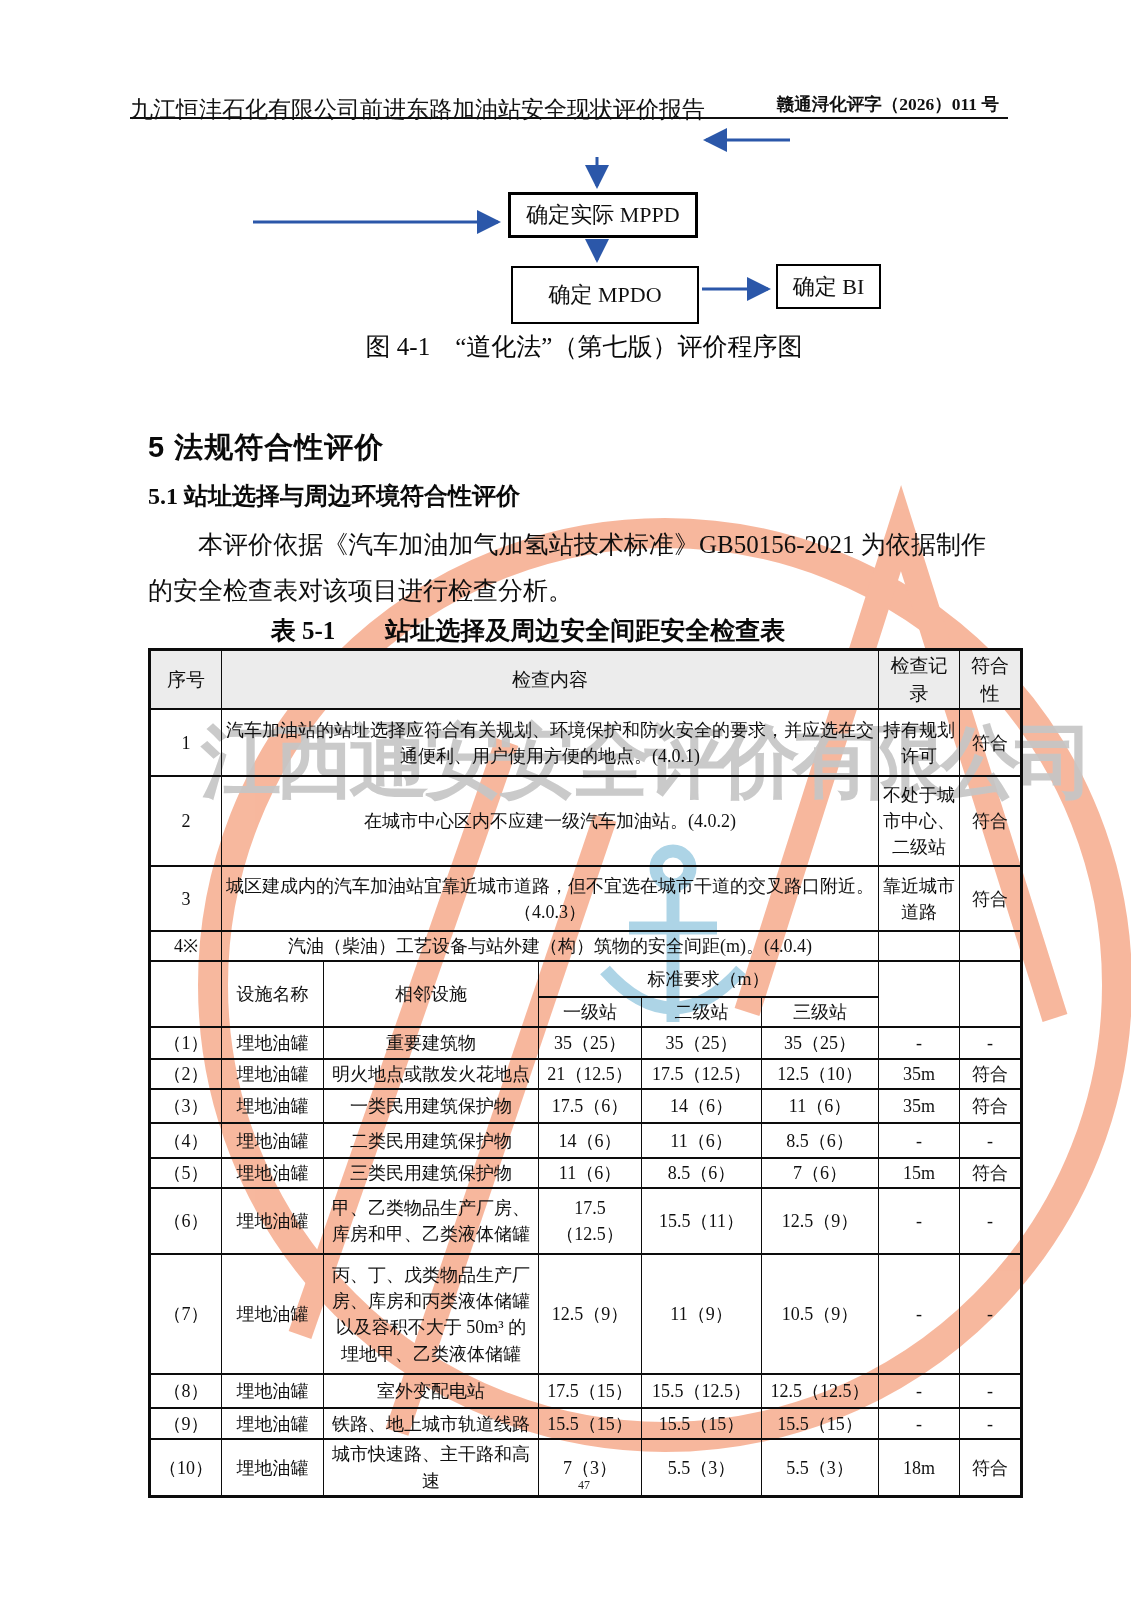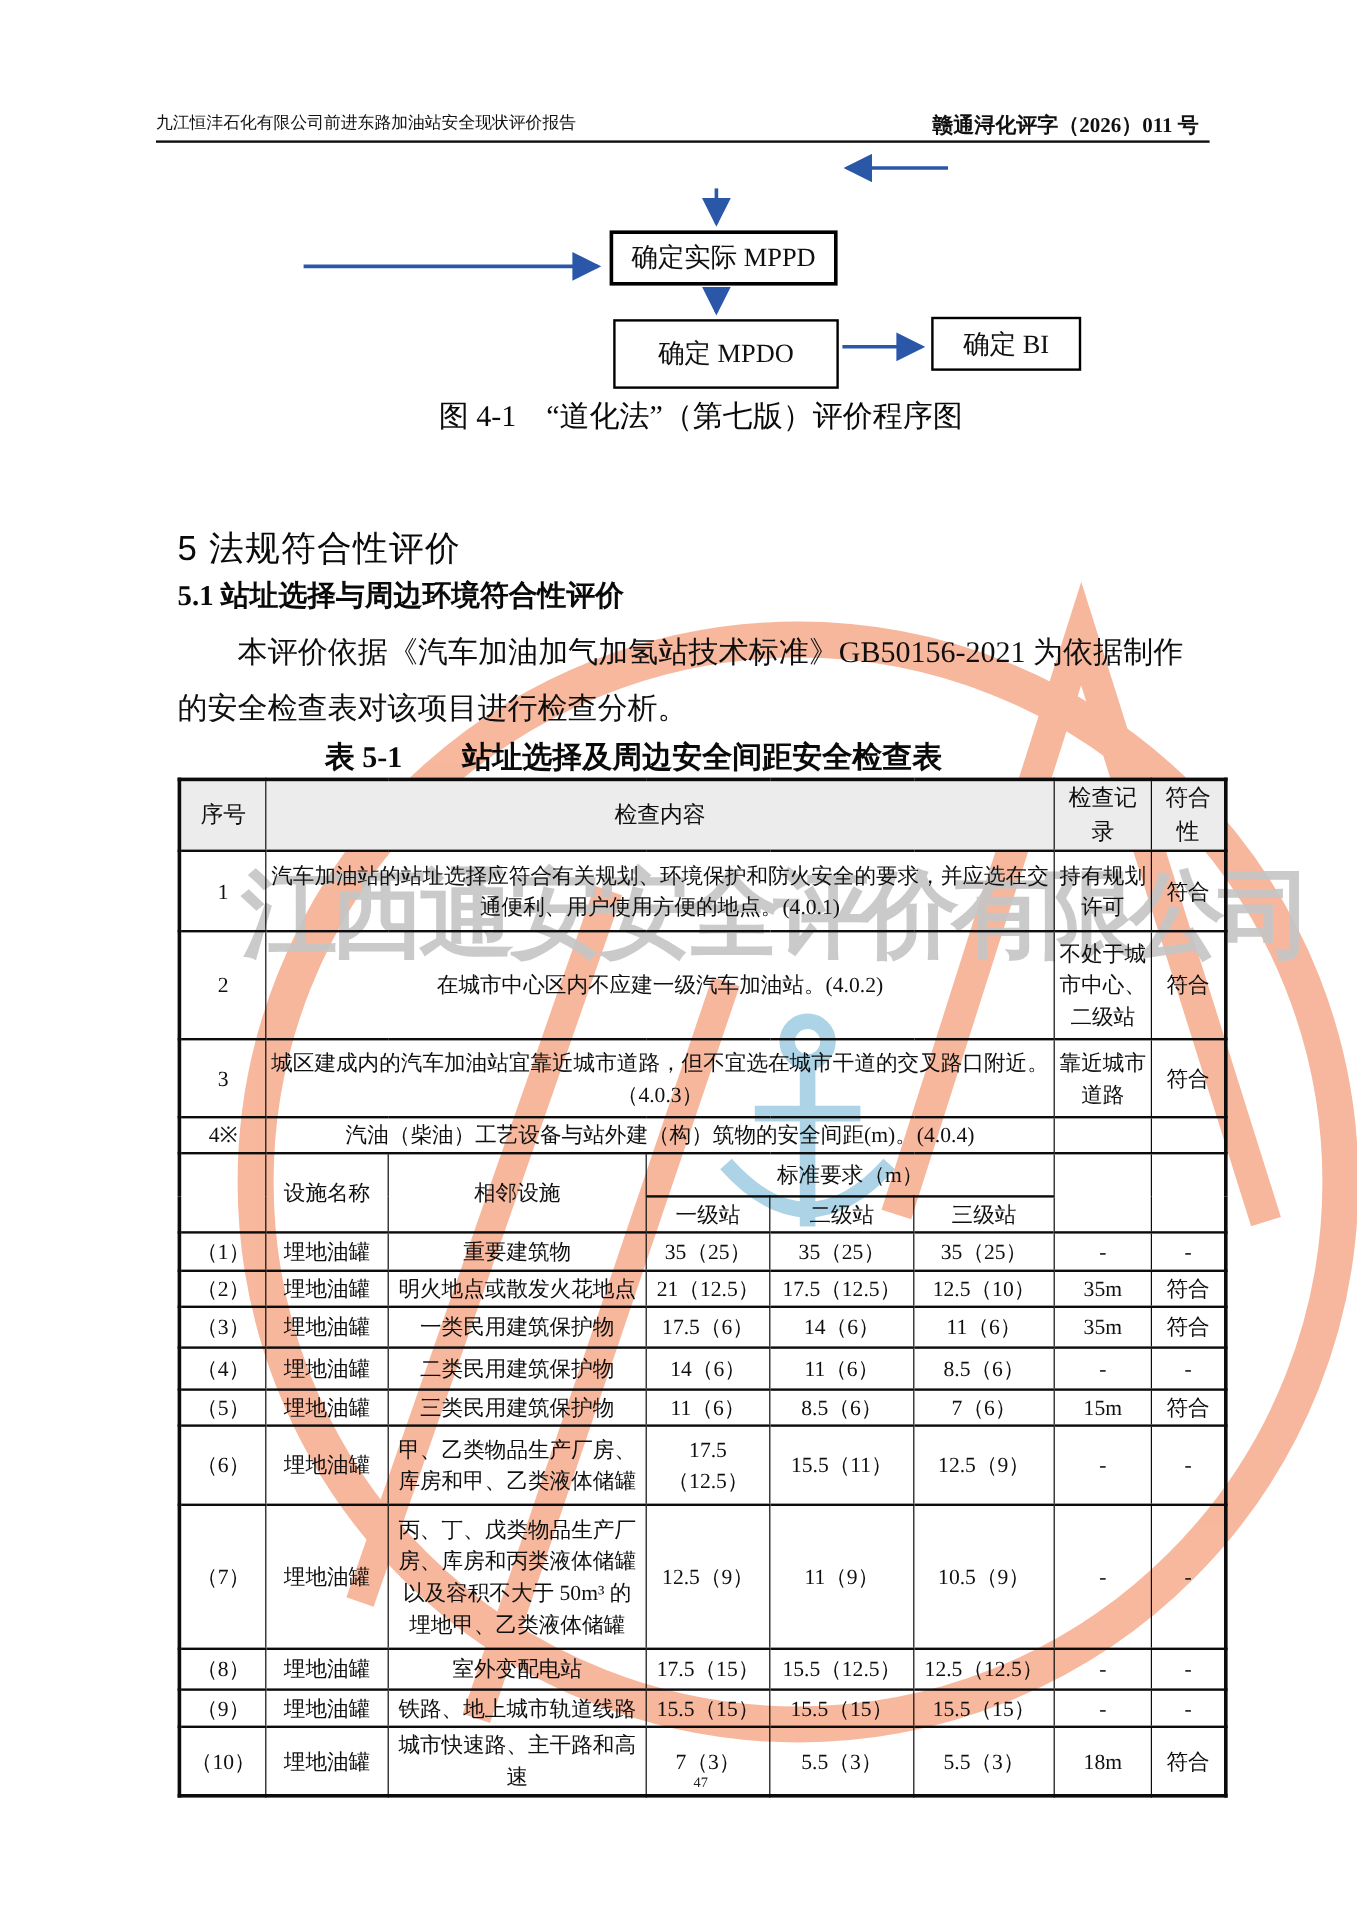--- a/index.html
+++ b/index.html
@@ -13,39 +13,39 @@
   .wm-layer { position:absolute; inset:0; z-index:0; pointer-events:none;margin-left:45px; }
   .wm-company {
     position:absolute; left:156px; top:722px; width:892px;
     font-family:"Liberation Sans","DejaVu Sans",sans-serif; font-weight:bold;
     font-size:80px; line-height:80px; color:#c6c6c6; letter-spacing:-6px;
     white-space:nowrap; opacity:.92;
   }
   
   .content { position:absolute; inset:0; z-index:1; }
   .hdr-left {
-    position:absolute; left:130px; top:94px; font-size:14px; color:#111;
+    position:absolute; left:130px; top:94px; font-size:23px; color:#111;
   }
   .hdr-right {
     position:absolute; right:132px; top:92px; font-size:17.5px; font-weight:bold; color:#111;
   }
   .hdr-rule { position:absolute; left:130px; top:117px; width:878px; height:2px; background:#101010; }
 
   .flow-box {
     position:absolute; background:#fff; border:3px solid #000;
     display:flex; align-items:center; justify-content:center;
     font-size:22px; color:#101010; white-space:nowrap;
   }
   #box-mpdo, #box-bi { border-width:2.5px; }
   .fig-caption {
     position:absolute; left:148px; top:330px; width:872px; text-align:center;
     font-size:25px; font-weight:normal; color:#0a0a0a;
   }
   .h1 {
-    position:absolute; left:148px; top:438px; font-size:29px; font-weight:normal; color:#0a0a0a;
+    position:absolute; left:148px; top:428px; font-size:29px; font-weight:bold; color:#0a0a0a;
     font-family:"Liberation Sans","DejaVu Sans",sans-serif; letter-spacing:1px;
   }
   .h2 {
     position:absolute; left:148px; top:480px; font-size:24px; font-weight:bold; color:#0a0a0a;
   }
   .para {
     position:absolute; left:148px; top:522px; width:838px;
     font-size:25px; line-height:46px; text-indent:2em; text-align:justify; color:#0f0f0f;
   }
   .tbl-caption {
@@ -111,21 +111,21 @@
         <line x1="790" y1="140" x2="706" y2="140" marker-end="url(#ah)"></line>
         <line x1="597" y1="157" x2="597" y2="186" marker-end="url(#ah)"></line>
         <line x1="253" y1="222" x2="498" y2="222" marker-end="url(#ah)"></line>
         <line x1="597" y1="241" x2="597" y2="260" marker-end="url(#ah)"></line>
         <line x1="702" y1="289" x2="768" y2="289" marker-end="url(#ah)"></line>
       </g>
     </svg>
 
     <div class="flow-box" id="box-mppd" style="left:508px; top:192px; width:190px; height:46px;">确定实际 MPPD</div>
     <div class="flow-box" id="box-mpdo" style="left:511px; top:266px; width:188px; height:58px;">确定 MPDO</div>
-    <div class="flow-box" id="box-bi" style="left:776px; top:264px; width:125px; height:45px;">确定 BI</div>
+    <div class="flow-box" id="box-bi" style="left:776px; top:264px; width:105px; height:45px;">确定 BI</div>
 
     <div class="fig-caption">图 4-1　“道化法”（第七版）评价程序图</div>
 
     <div class="h1">5 法规符合性评价</div>
     <div class="h2">5.1 站址选择与周边环境符合性评价</div>
     <div class="para">本评价依据《汽车加油加气加氢站技术标准》GB50156-2021 为依据制作的安全检查表对该项目进行检查分析。</div>
 
     <div class="tbl-caption">表 5-1　　站址选择及周边安全间距安全检查表</div>
 
     <table class="checklist">

